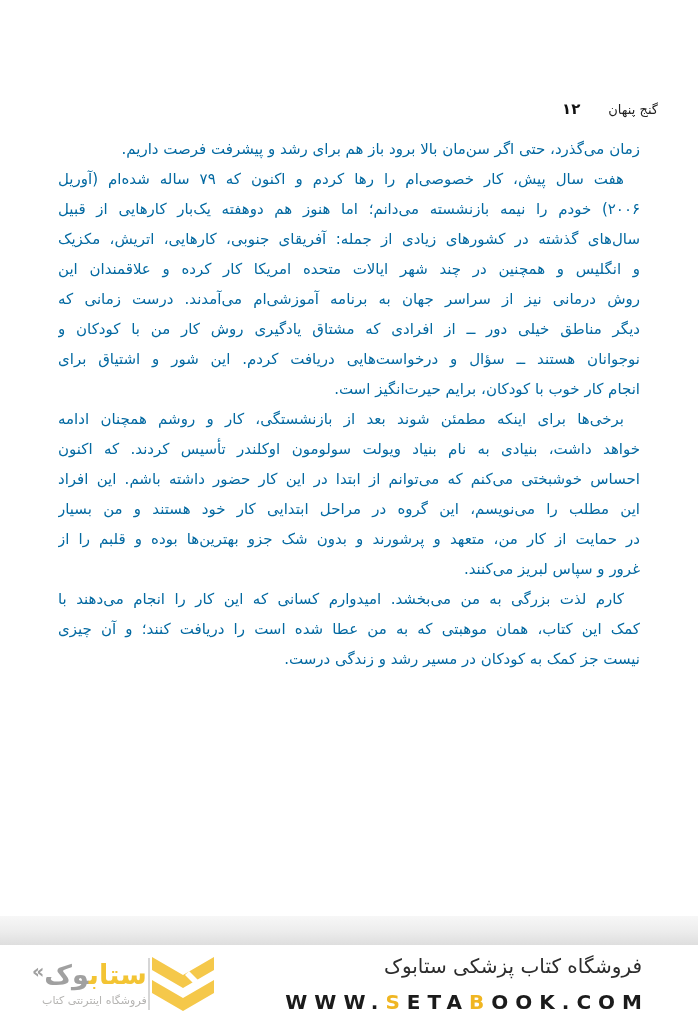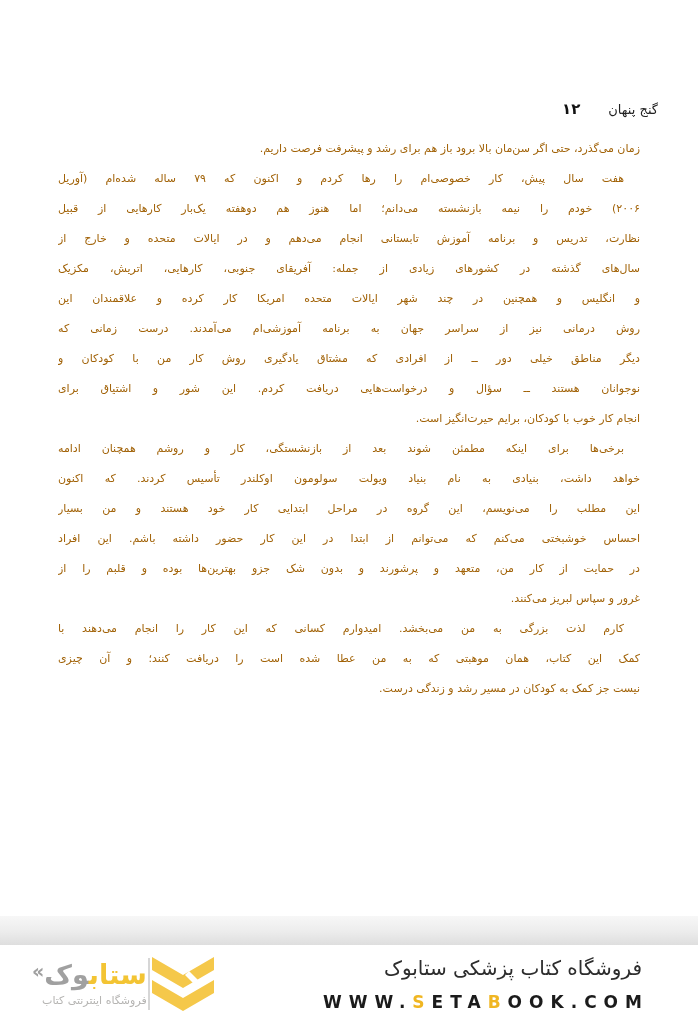--- a/index.html
+++ b/index.html
@@ -18,22 +18,22 @@
     direction:rtl;
     display:flex; align-items:baseline; gap:28px;
   }
   .book-title { font-size:13px; color:#222; }
   .page-num   { font-size:15px; font-weight:bold; color:#111; }
 
   
   .body-text {
     position:absolute; top:134px; left:58px; right:58px;
     direction:rtl;
-    font-size:11px; line-height:30px;
-    color:#a16207;
+    font-size:15px; line-height:30px;
+    color:#0369a1;
   }
   .line {
     height:30px; overflow:hidden;
     text-align:justify;
     text-align-last:justify;
   }
   .line.last   { text-align-last:right; }
   .line.indent { padding-right:16px; }
 
   
@@ -54,21 +54,21 @@
   .wm-y { color:#f3c433; }
   .wm-g { color:#a0a0a0; }
   .wm-guillemet { color:#a0a0a0; font-size:19px; font-weight:bold; vertical-align:6px; padding-left:2px; }
   .tagline { direction:rtl; font-size:11px; color:#b5b4b2; margin-top:4px; }
   .logo-divider { width:2px; height:52px; background:#d6d6d6; }
 
   .footer-right { text-align:right; }
   .store-line { direction:rtl; font-size:20px; color:#2d2d2d; }
   .url {
     margin-top:12px;
-    font-size:17px; font-weight:bold;
+    font-size:20px; font-weight:bold;
     letter-spacing:7px; margin-right:-7px;
     color:#1b1b1b; white-space:nowrap;
   }
   .u-accent { color:#f0b622; }
 </style>
 </head>
 <body>
 
 <div class="page">
 
@@ -77,33 +77,32 @@
     <span class="page-num">۱۲</span>
   </div>
 
   <div class="body-text">
     <div>
       <div class="line last">زمان می‌گذرد، حتی اگر سن‌مان بالا برود باز هم برای رشد و پیشرفت فرصت داریم.</div>
     </div>
     <div>
       <div class="line indent">هفت سال پیش، کار خصوصی‌ام را رها کردم و اکنون که ۷۹ ساله شده‌ام (آوریل</div>
       <div class="line">۲۰۰۶) خودم را نیمه بازنشسته می‌دانم؛ اما هنوز هم دوهفته یک‌بار کارهایی از قبیل</div>
-      <div class="line">نظارت، تدریس و برنامه آموزش تابستانی انجام می‌دهم و در ایالات متحده و خارج از</div>
       <div class="line">سال‌های گذشته در کشورهای زیادی از جمله: آفریقای جنوبی، کارهایی، اتریش، مکزیک</div>
       <div class="line">و انگلیس و همچنین در چند شهر ایالات متحده امریکا کار کرده و علاقمندان این</div>
       <div class="line">روش درمانی نیز از سراسر جهان به برنامه آموزشی‌ام می‌آمدند. درست زمانی که</div>
       <div class="line">دیگر مناطق خیلی دور ــ از افرادی که مشتاق یادگیری روش کار من با کودکان و</div>
       <div class="line">نوجوانان هستند ــ سؤال و درخواست‌هایی دریافت کردم. این شور و اشتیاق برای</div>
       <div class="line last">انجام کار خوب با کودکان، برایم حیرت‌انگیز است.</div>
     </div>
     <div>
       <div class="line indent">برخی‌ها برای اینکه مطمئن شوند بعد از بازنشستگی، کار و روشم همچنان ادامه</div>
       <div class="line">خواهد داشت، بنیادی به نام بنیاد ویولت سولومون اوکلندر تأسیس کردند. که اکنون</div>
+      <div class="line">احساس خوشبختی می‌کنم که می‌توانم از ابتدا در این کار حضور داشته باشم. این افراد</div>
       <div class="line">این مطلب را می‌نویسم، این گروه در مراحل ابتدایی کار خود هستند و من بسیار</div>
-      <div class="line">احساس خوشبختی می‌کنم که می‌توانم از ابتدا در این کار حضور داشته باشم. این افراد</div>
       <div class="line">در حمایت از کار من، متعهد و پرشورند و بدون شک جزو بهترین‌ها بوده و قلبم را از</div>
       <div class="line last">غرور و سپاس لبریز می‌کنند.</div>
     </div>
     <div>
       <div class="line indent">کارم لذت بزرگی به من می‌بخشد. امیدوارم کسانی که این کار را انجام می‌دهند با</div>
       <div class="line">کمک این کتاب، همان موهبتی که به من عطا شده است را دریافت کنند؛ و آن چیزی</div>
       <div class="line last">نیست جز کمک به کودکان در مسیر رشد و زندگی درست.</div>
     </div>
   </div>
 

